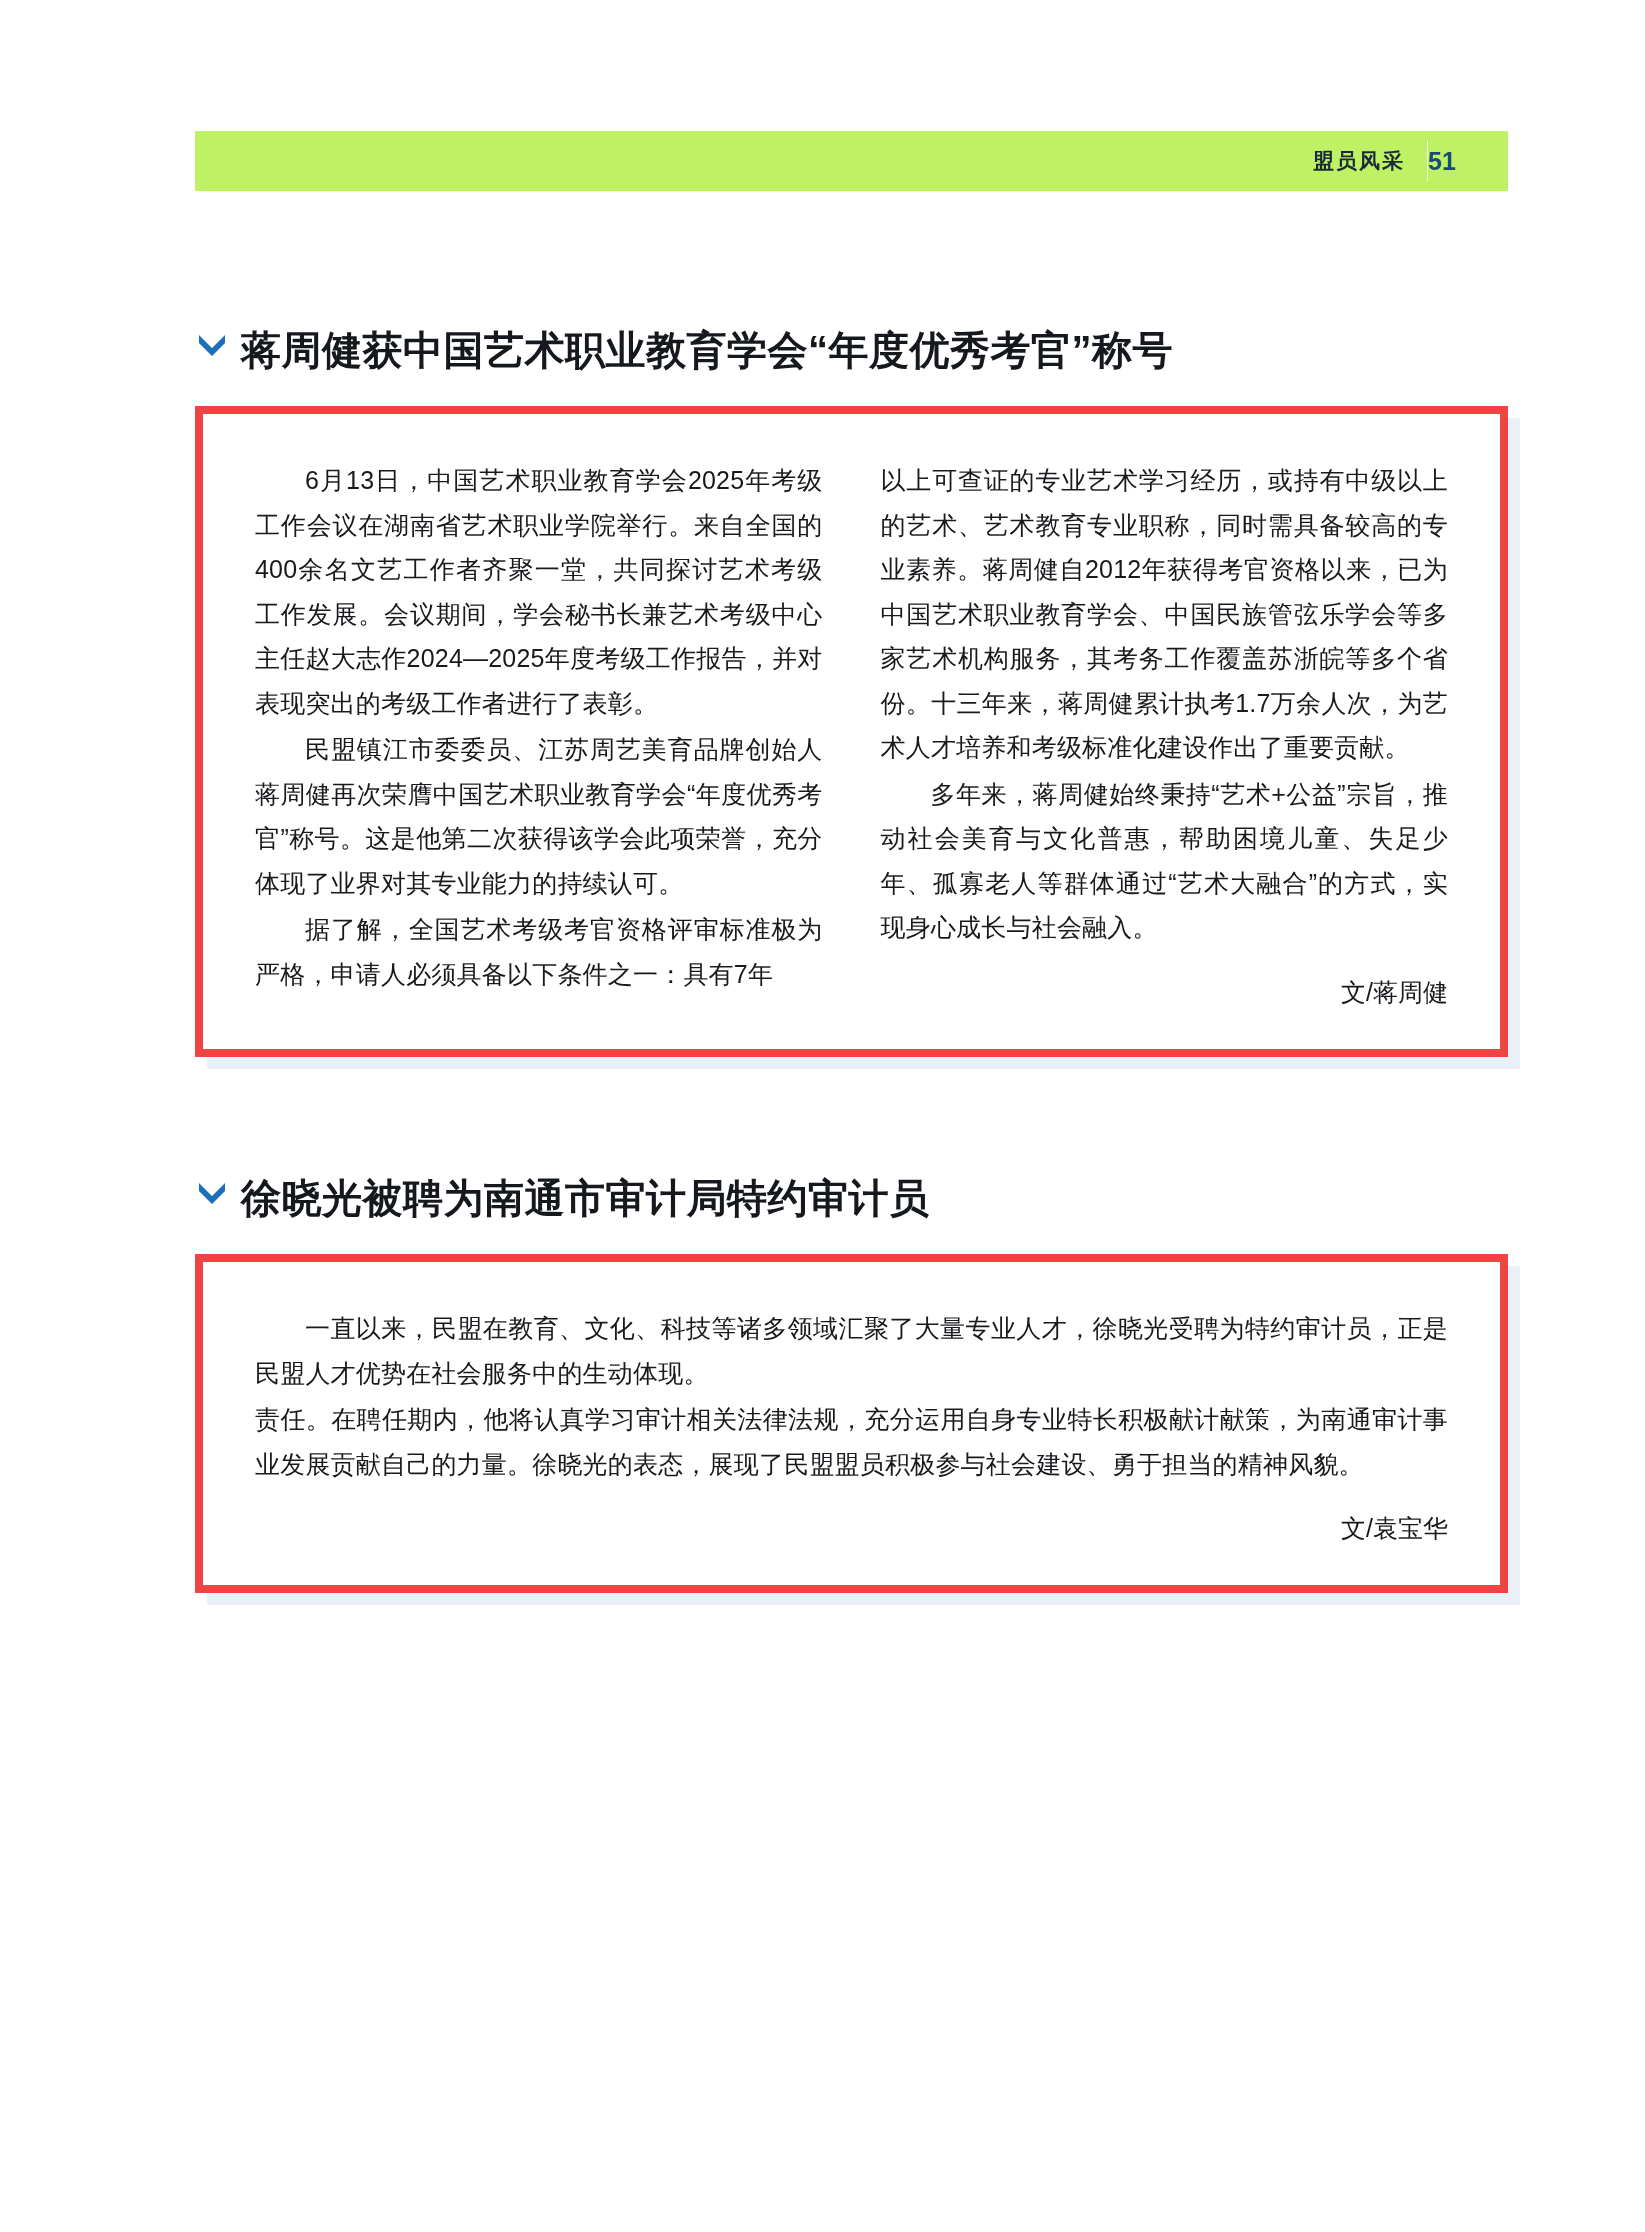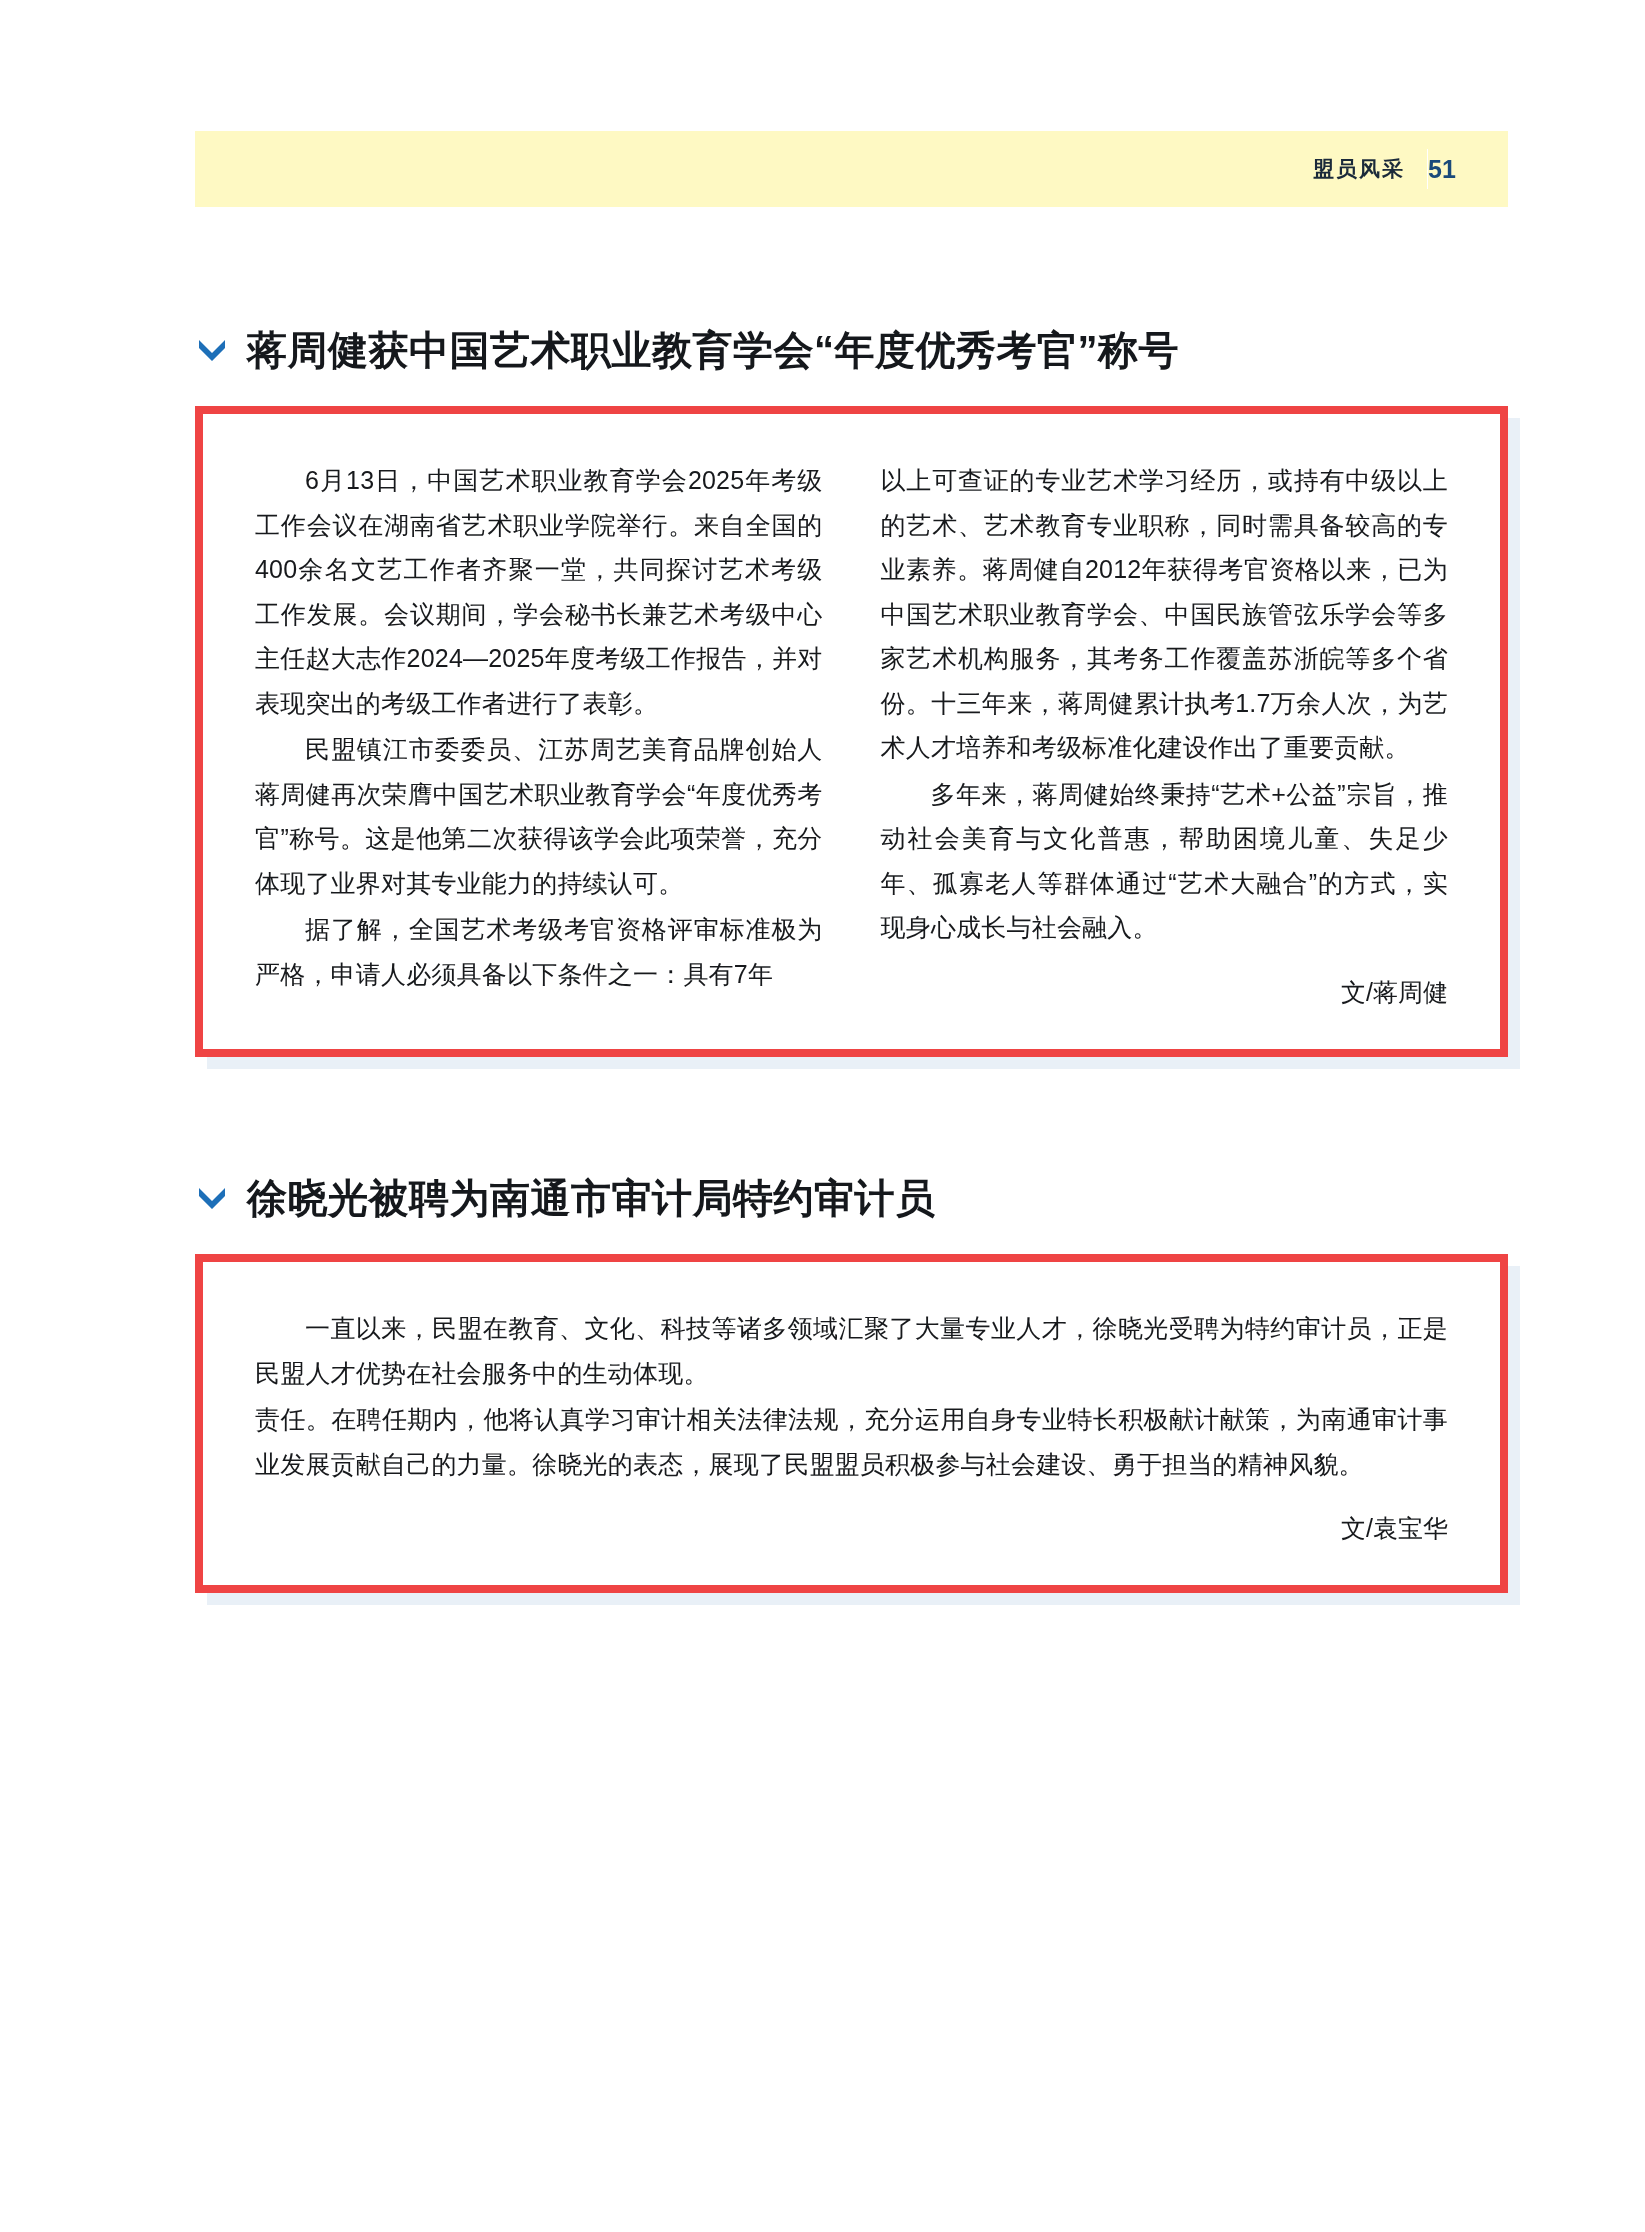--- a/index.html
+++ b/index.html
@@ -15,22 +15,22 @@
     position: relative;
     overflow: hidden;
   }
 
   
   .page-header {
     position: absolute;
     left: 195px;
     top: 131px;
     width: 1313px;
-    height: 76px;
-    background: #fef9c3;
+    height: 60px;
+    background: #bef264;
     display: flex;
     align-items: center;
     justify-content: flex-end;
   }
   .page-header .running-title {
     font-size: 21px;
     letter-spacing: 2px;
     color: #1b2a3a;
     font-weight: bold;
     padding-right: 22px;
@@ -49,22 +49,21 @@
   }
 
   
   .section {
     position: absolute;
     left: 195px;
     width: 1313px;
   }
   .section-title-row {
     display: flex;
-    align-items: center;
-    gap: 18px;
+    gap: 12px;
     margin-bottom: 34px;
   }
   .chev-icon {
     width: 34px;
     height: 34px;
     flex: 0 0 auto;
     display: block;
   }
   .section-title {
     font-size: 40px;

